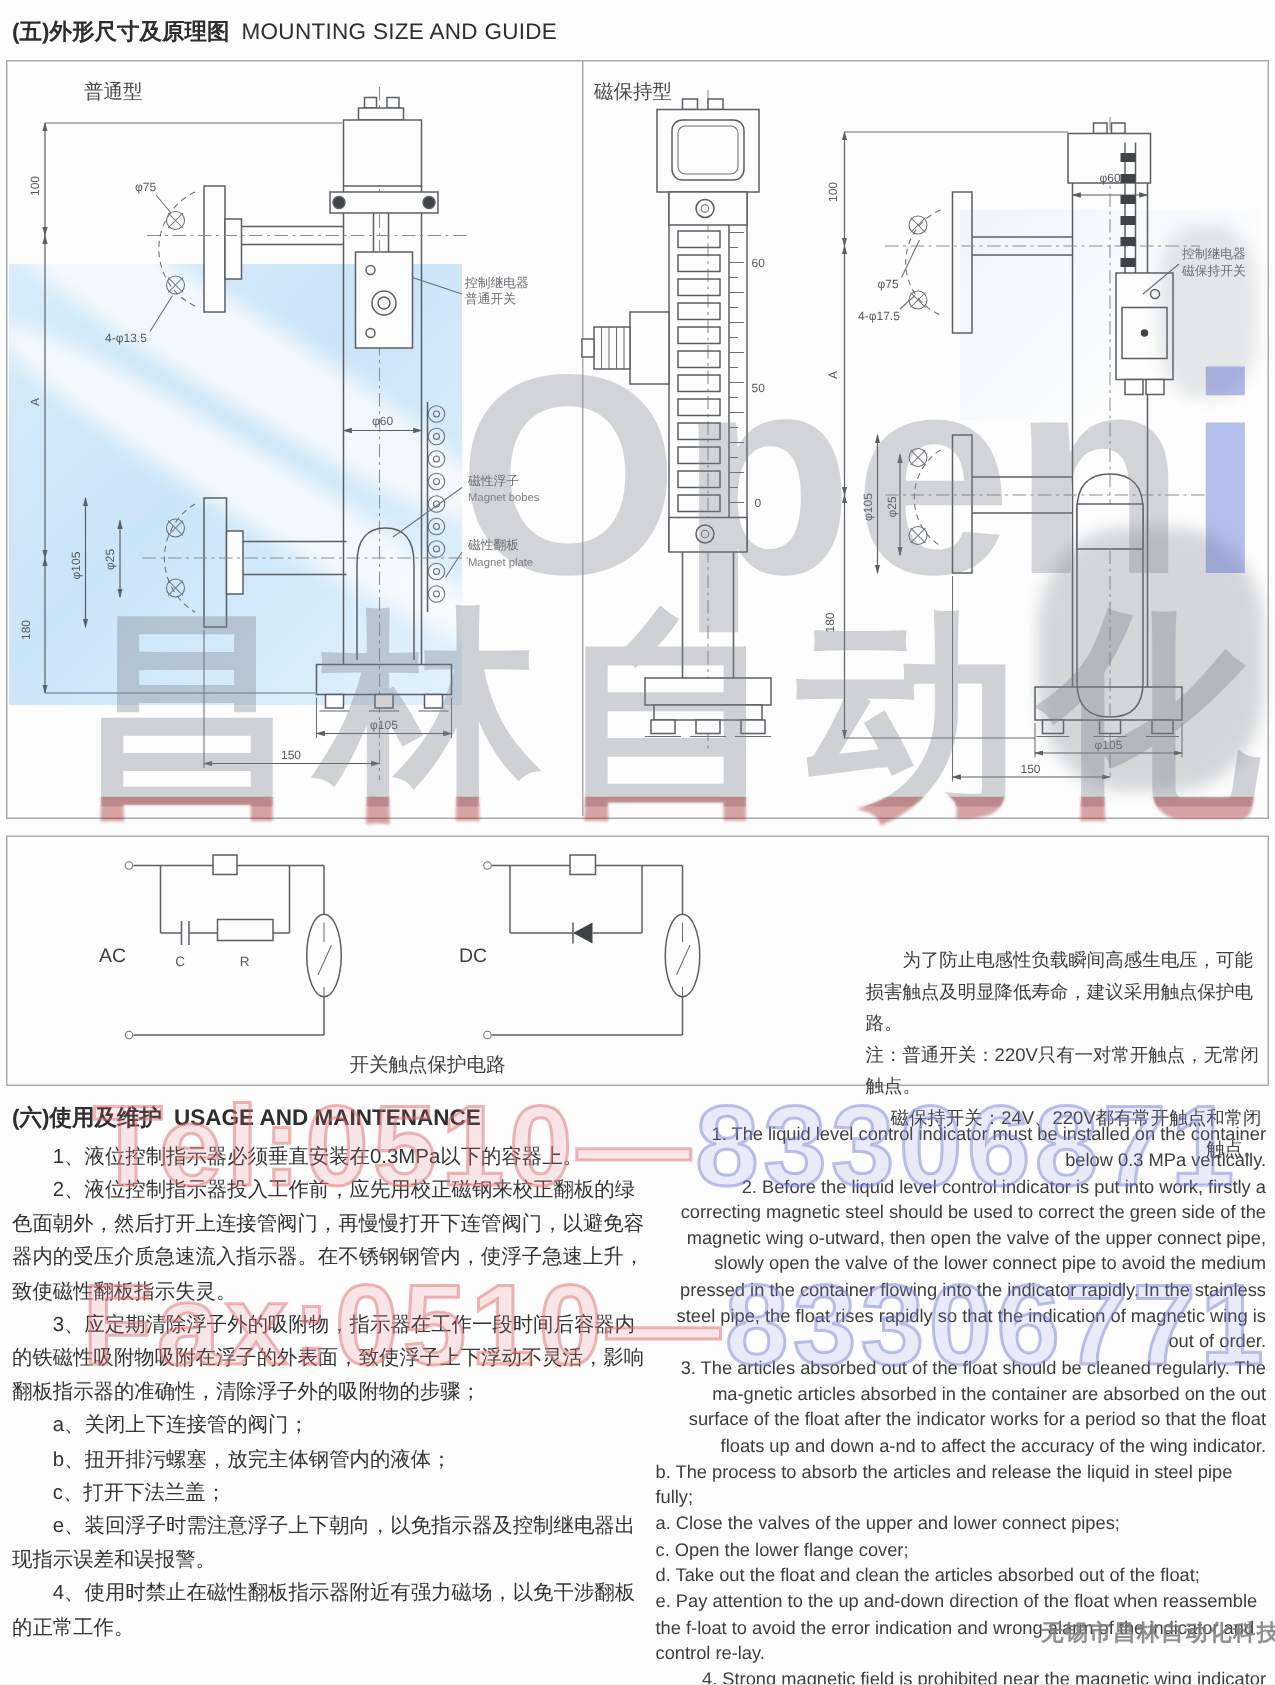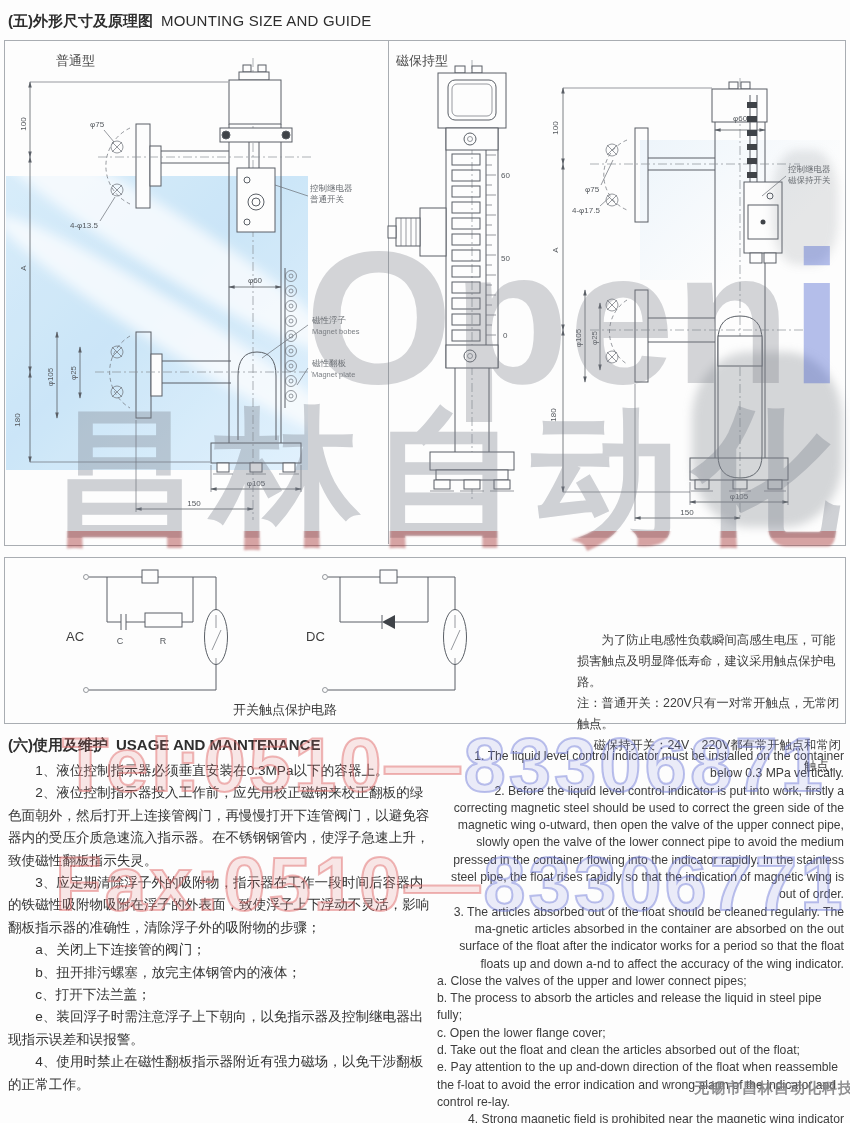--- a/index.html
+++ b/index.html
@@ -465,22 +465,22 @@
     <p>b、扭开排污螺塞，放完主体钢管内的液体；</p>
     <p>c、打开下法兰盖；</p>
     <p>e、装回浮子时需注意浮子上下朝向，以免指示器及控制继电器出现指示误差和误报警。</p>
     <p>4、使用时禁止在磁性翻板指示器附近有强力磁场，以免干涉翻板的正常工作。</p>
   </div>
 
   <div class="col-en">
     <p class="num">1. The liquid level control indicator must be installed on the container below 0.3 MPa vertically.</p>
     <p class="num">2. Before the liquid level control indicator is put into work, firstly a correcting magnetic steel should be used to correct the green side of the magnetic wing o-utward, then open the valve of the upper connect pipe,  slowly open the valve of the lower connect pipe to avoid the medium pressed in the container flowing into the indicator rapidly. In the stainless steel pipe, the float rises rapidly so that the indication of magnetic wing is out of order.</p>
     <p class="num">3. The articles absorbed out of the float should be cleaned regularly. The ma-gnetic articles absorbed in the container are absorbed on the out surface of the float after the indicator works for a period so that the float floats up and down a-nd to affect the accuracy of the wing indicator.</p>
+    <p>b. The process to absorb the articles and release the liquid in steel pipe fully;</p>
     <p>a. Close the valves of the upper and lower connect pipes;</p>
-    <p>b. The process to absorb the articles and release the liquid in steel pipe fully;</p>
     <p>c. Open the lower flange cover;</p>
     <p>d. Take out the float and clean the articles absorbed out of the float;</p>
     <p>e. Pay attention to the up and-down direction of the float when reassemble the f-loat to avoid the error indication and wrong alarm of the indicator and control re-lay.</p>
     <p class="num">4. Strong magnetic field is prohibited near the magnetic wing indicator when u-sing in order to prevent from interfering the normal work of the wing.</p>
   </div>
 
   <div class="wm-brand"><span class="g">Open</span><span class="b">ir</span></div>
   <div class="wm-cn gray">昌林自动化</div>
   <div class="wm-cn red">昌林自动化</div>
   <div class="wm-phone wm-tel"><span class="red">Tel:0510—</span><span class="blu">83306871</span></div>

